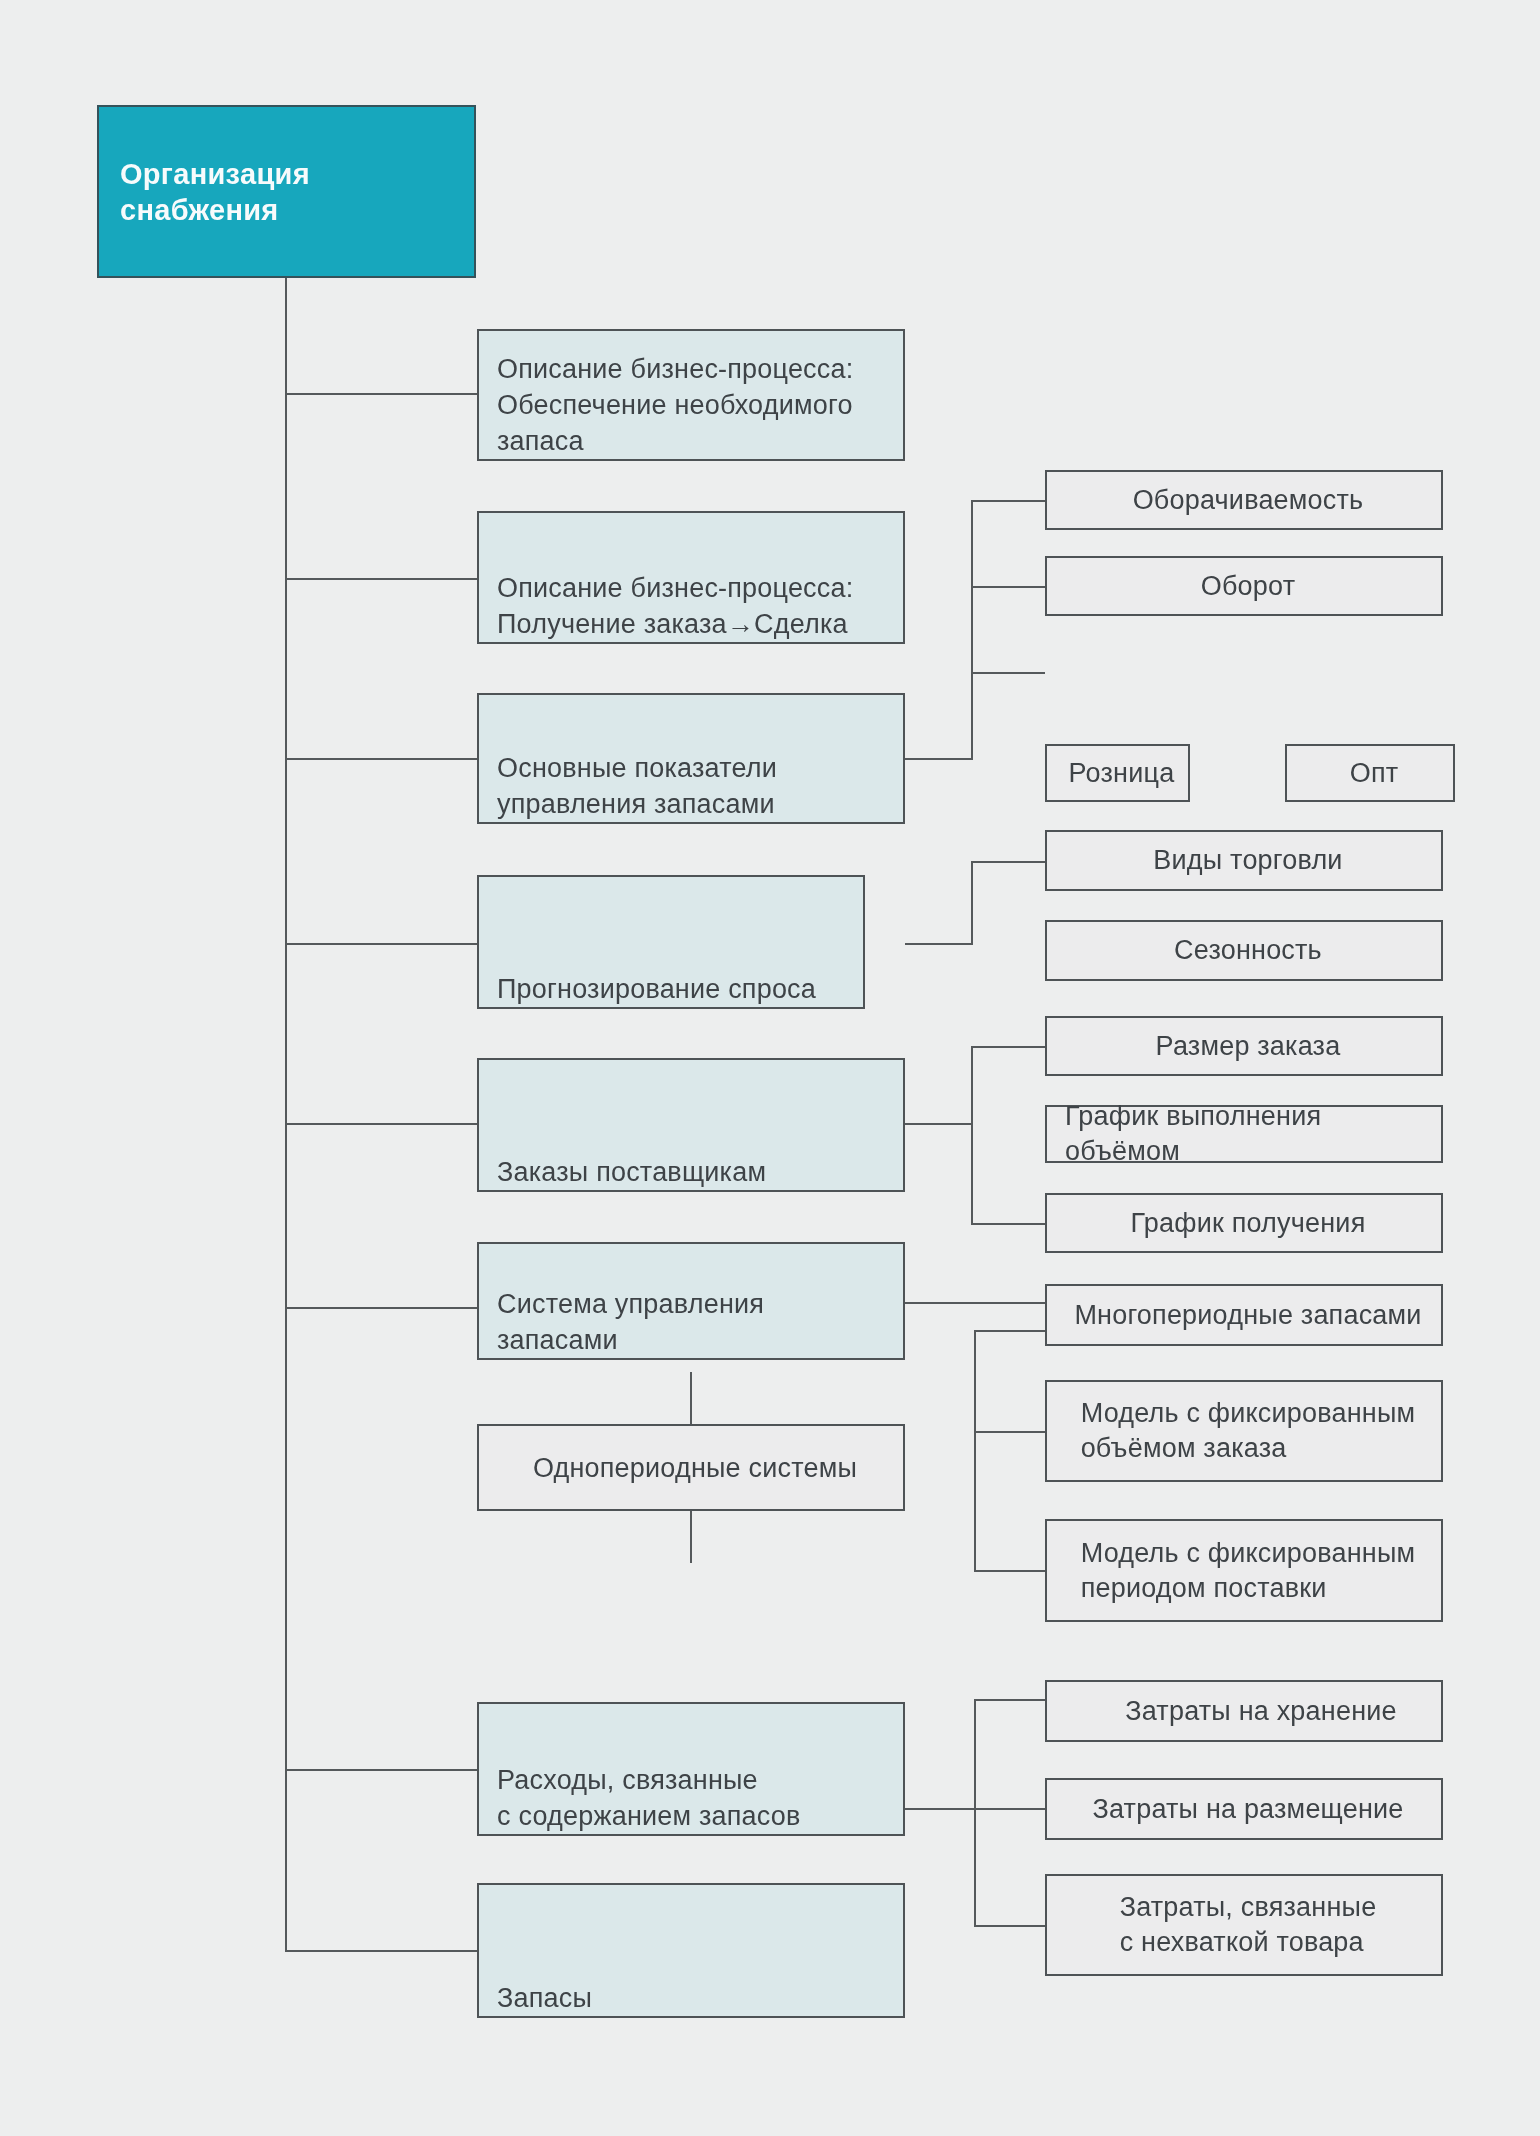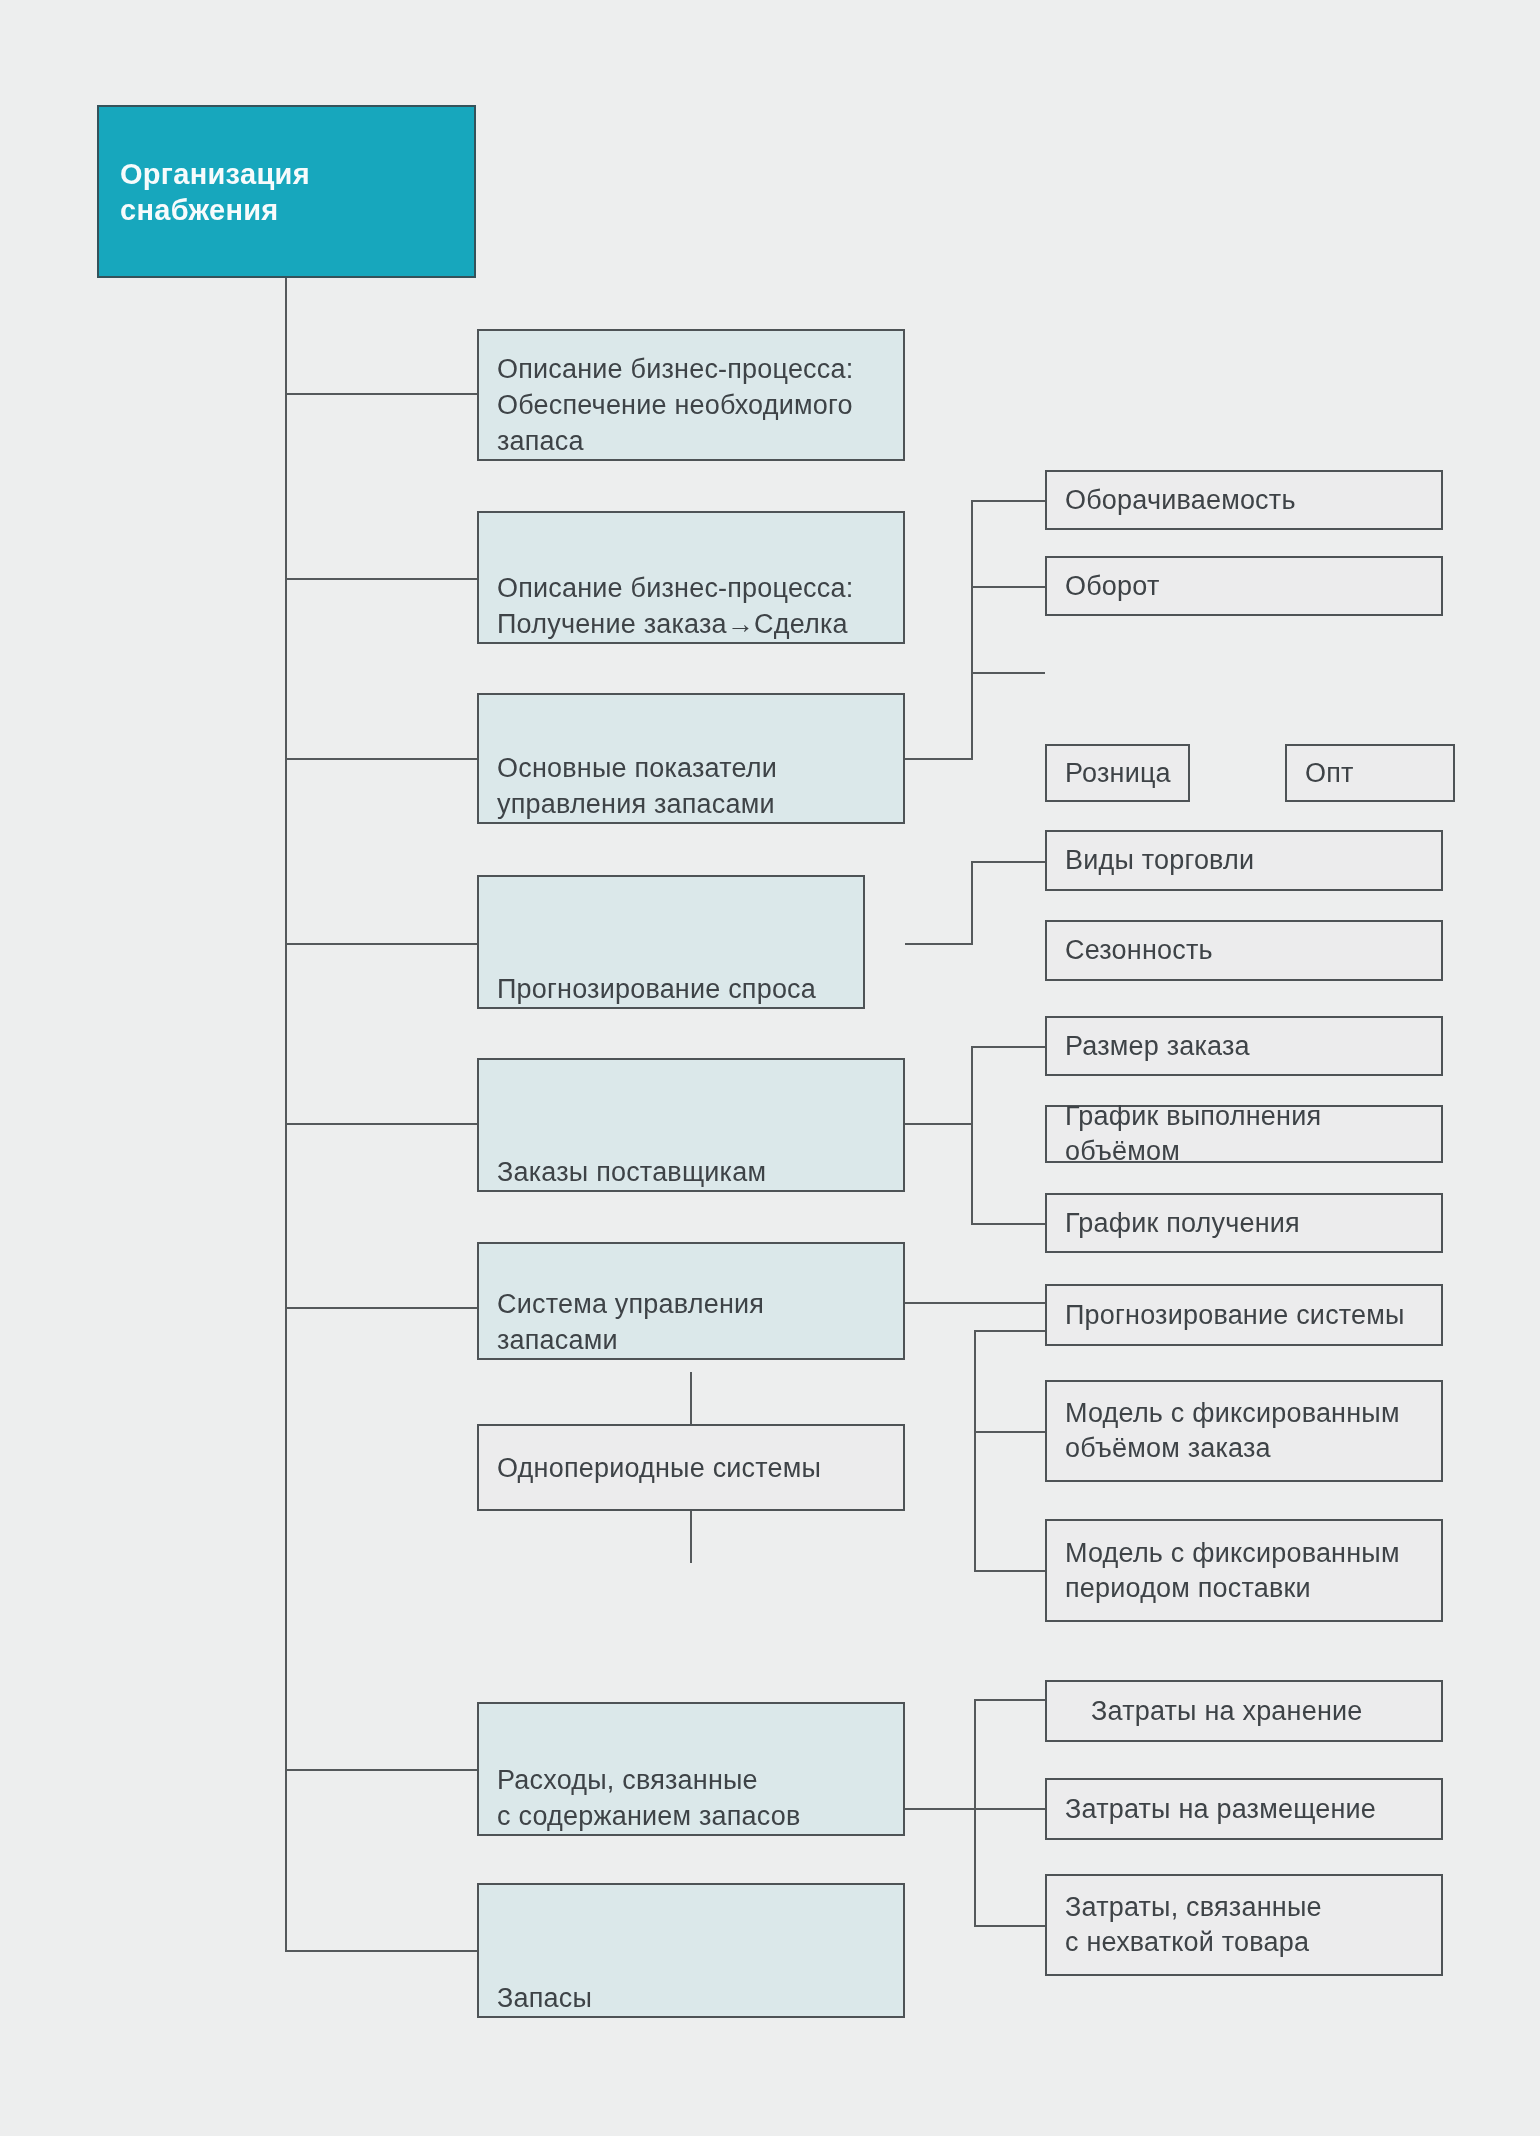--- a/index.html
+++ b/index.html
@@ -26,21 +26,21 @@
   .node-label {
     white-space: pre-line;
     font-size: 27px;
     line-height: 36px;
     color: #3e4347;
     letter-spacing: 0.2px;
   }
   .node.primary { background: #17a7bd; border-color: #35525a; padding-left: 21px; }
   .node.primary .node-label { color: #f7fbfc; font-size: 29px; font-weight: 600; letter-spacing: 0.3px; }
   .node.tint  { background: #dbe8ea; align-items: flex-end; }
-  .node.plain { background: #ececed; }
+  .node.plain { background: #ececed; justify-content: center; }
   .node.leaf .node-label { line-height: 35px; }
   .line {
     position: absolute;
     background: #55595b;
   }
 </style>
 </head>
 <body>
 
 <div class="stage">
@@ -143,21 +143,21 @@
   <div class="node plain leaf" style="left:1045px; top:1016px; width:398px; height:60px;">
     <span class="node-label">Размер заказа</span>
   </div>
   <div class="node plain leaf" style="left:1045px; top:1105px; width:398px; height:58px;">
     <span class="node-label">График выполнения объёмом</span>
   </div>
   <div class="node plain leaf" style="left:1045px; top:1193px; width:398px; height:60px;">
     <span class="node-label">График получения</span>
   </div>
   <div class="node plain leaf" style="left:1045px; top:1284px; width:398px; height:62px;">
-    <span class="node-label">Прогнозирование системы</span>
+    <span class="node-label">Многопериодные запасами</span>
   </div>
   <div class="node plain leaf" style="left:1045px; top:1380px; width:398px; height:102px;">
     <span class="node-label">Модель с фиксированным
 объёмом заказа</span>
   </div>
   <div class="node plain leaf" style="left:1045px; top:1519px; width:398px; height:103px;">
     <span class="node-label">Модель с фиксированным
 периодом поставки</span>
   </div>
   <div class="node plain leaf" style="left:1045px; top:1680px; width:398px; height:62px;padding-left:44px;">

